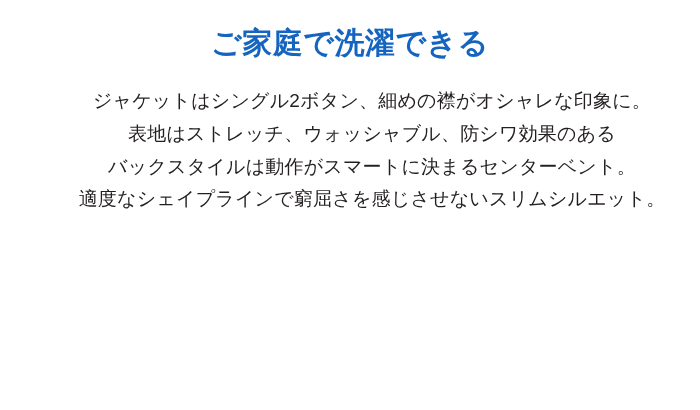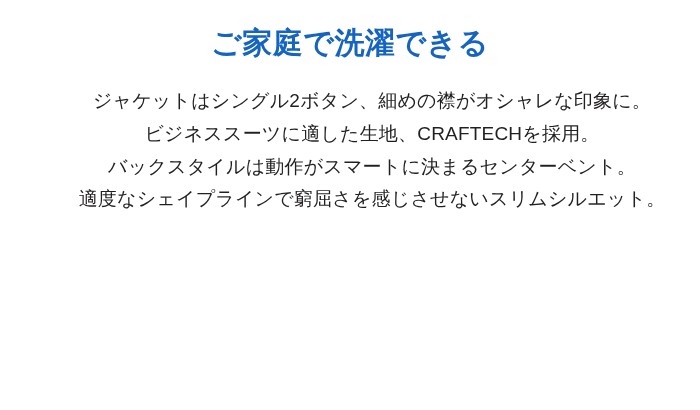--- a/index.html
+++ b/index.html
@@ -54,18 +54,18 @@
 <body>
 
 <div class="promo">
 
   <h1 class="headline" style="color: rgb(21, 101, 192);">
     <span class="headline-line">ご家庭で洗濯できる</span>
   </h1>
 
   <div class="body-copy" style="color: rgb(35, 31, 32);">
     <span class="body-line">ジャケットはシングル2ボタン、細めの襟がオシャレな印象に。</span>
-    <span class="body-line">ビジネススーツに適した生地、CRAFTECHを採用。</span>
+    <span class="body-line">表地はストレッチ、ウォッシャブル、防シワ効果のある</span>
     <span class="body-line">バックスタイルは動作がスマートに決まるセンターベント。</span>
     <span class="body-line">適度なシェイプラインで窮屈さを感じさせないスリムシルエット。</span>
   </div>
 
 </div>
 
 </body></html>

